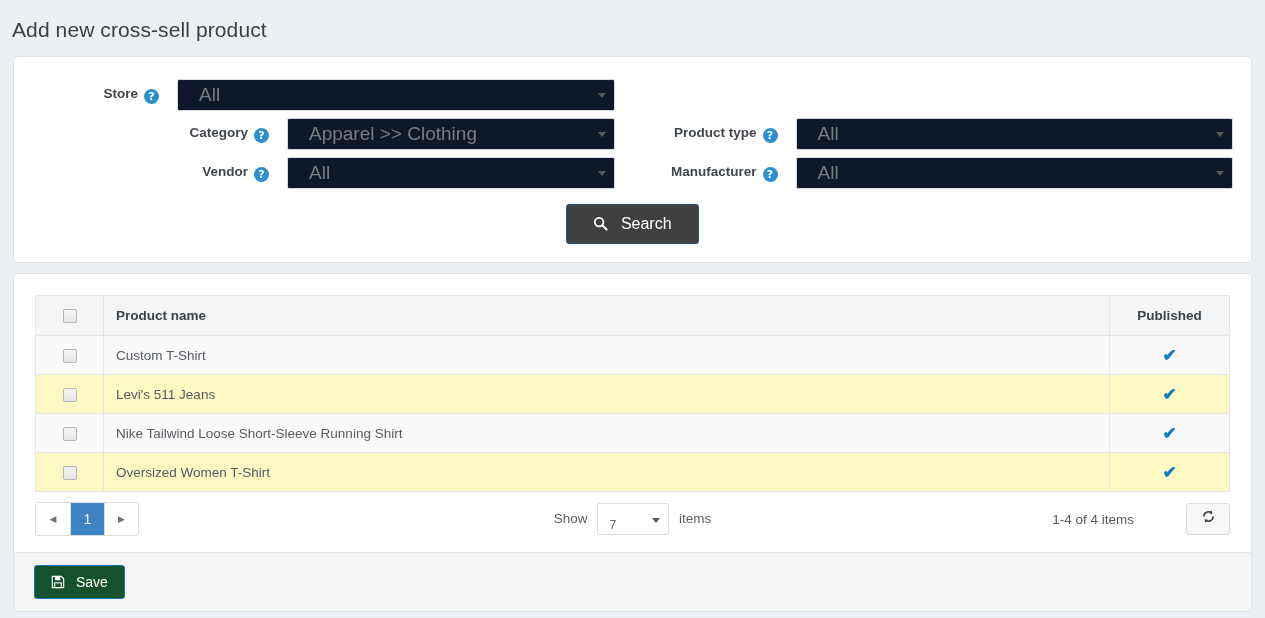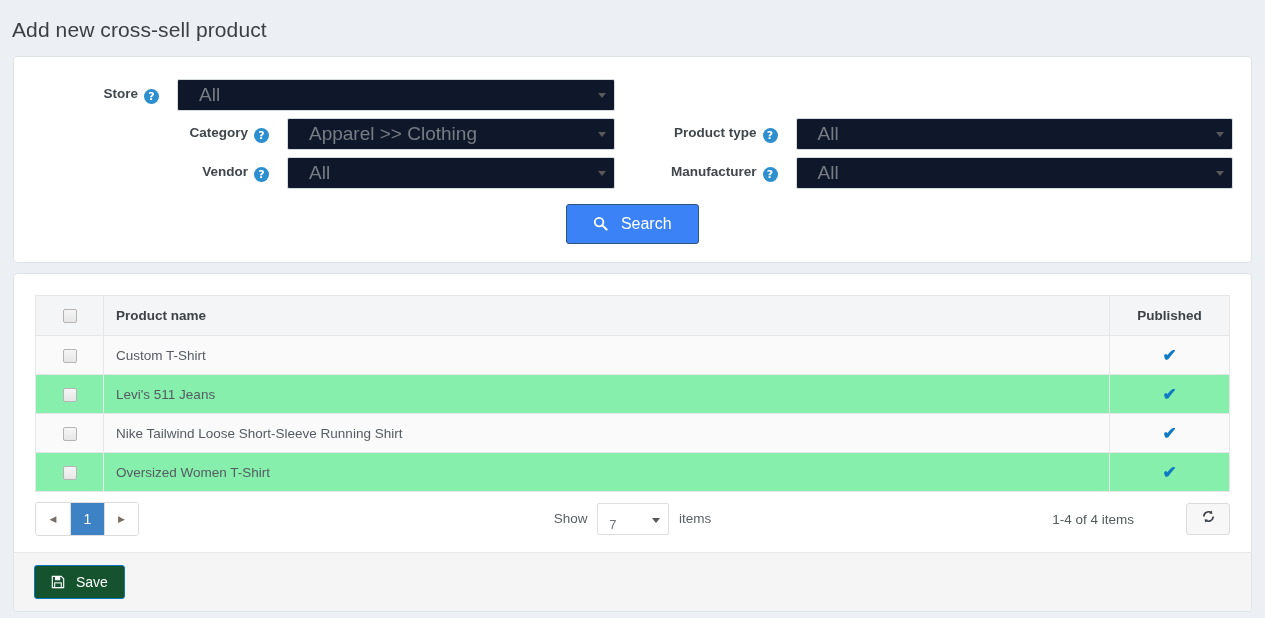--- a/index.html
+++ b/index.html
@@ -82,21 +82,21 @@
     right: 8px; top: 50%;
     margin-top: -2px;
     width: 0; height: 0;
     border-left: 4px solid transparent;
     border-right: 4px solid transparent;
     border-top: 5px solid #585858;
   }
 
   .search-btn-row { text-align: center; margin-top: 15px; }
   .btn-search {
-    background: #3b82f6;
+    background: #404040;
     border: 1px solid #27567f;
     color: #fff;
     font-size: 16px;
     padding: 0 26px;
     height: 40px;
     line-height: 38px;
     border-radius: 3px;
     cursor: pointer;
     display: inline-block;
   }
@@ -113,21 +113,21 @@
   table.grid thead th {
     background: #f4f5f6;
     font-weight: bold;
     color: #3d4247;
     height: 40px;
     padding: 0 12px;
     text-align: left;
   }
   table.grid tbody td { height: 39px; padding: 0 12px; }
   table.grid tbody tr.odd td { background: #fafafa; }
-  table.grid tbody tr.even td { background: #86efac; }
+  table.grid tbody tr.even td { background: #fef9c3; }
   .col-check { width: 68px; text-align: center !important; padding: 0 !important; }
   .col-pub { width: 120px; text-align: center !important; }
 
   .cbx {
     display: inline-block;
     width: 14px; height: 14px;
     border: 1px solid #b4b4b4;
     border-radius: 2px;
     background: linear-gradient(#f6f6f6, #e6e6e6);
     vertical-align: middle;

